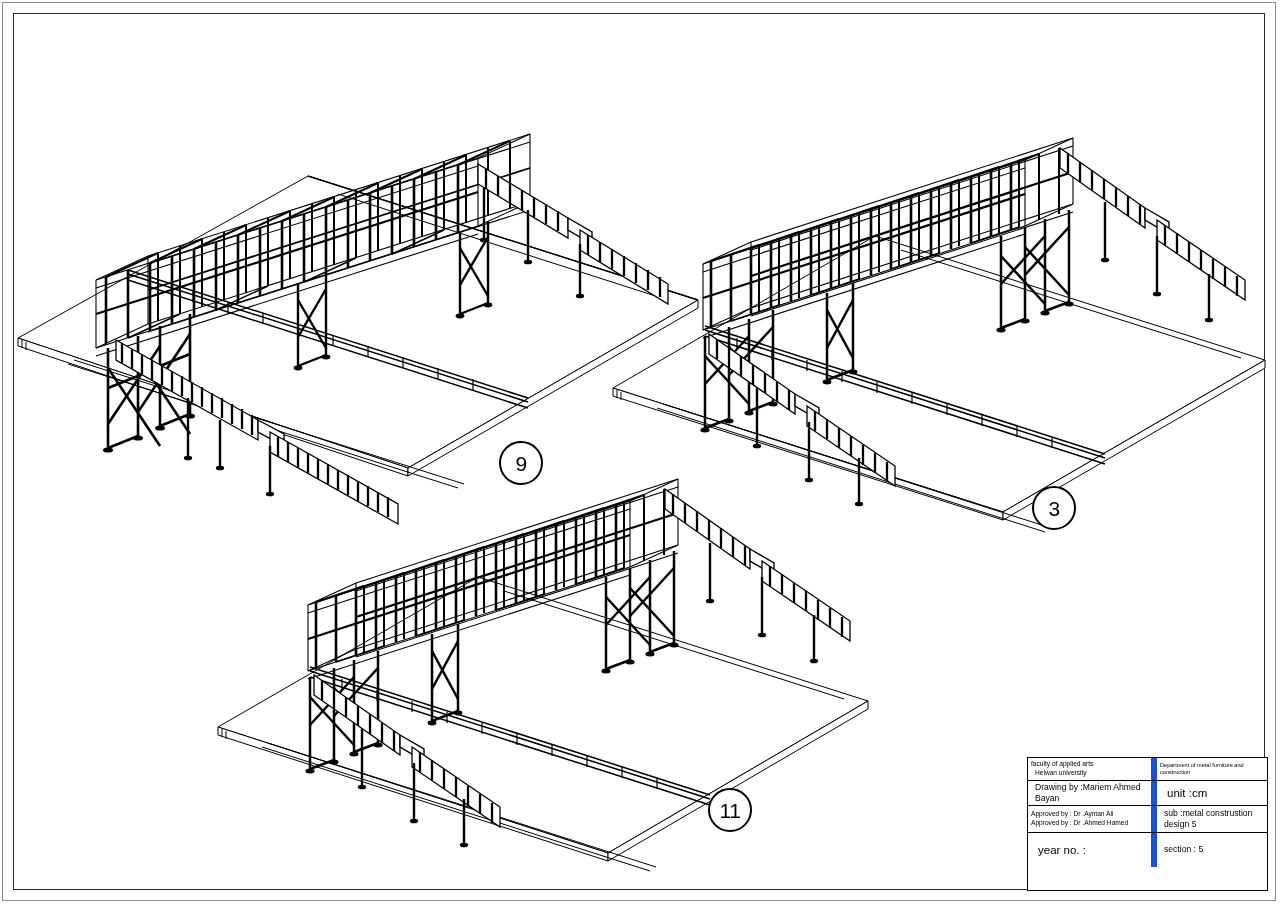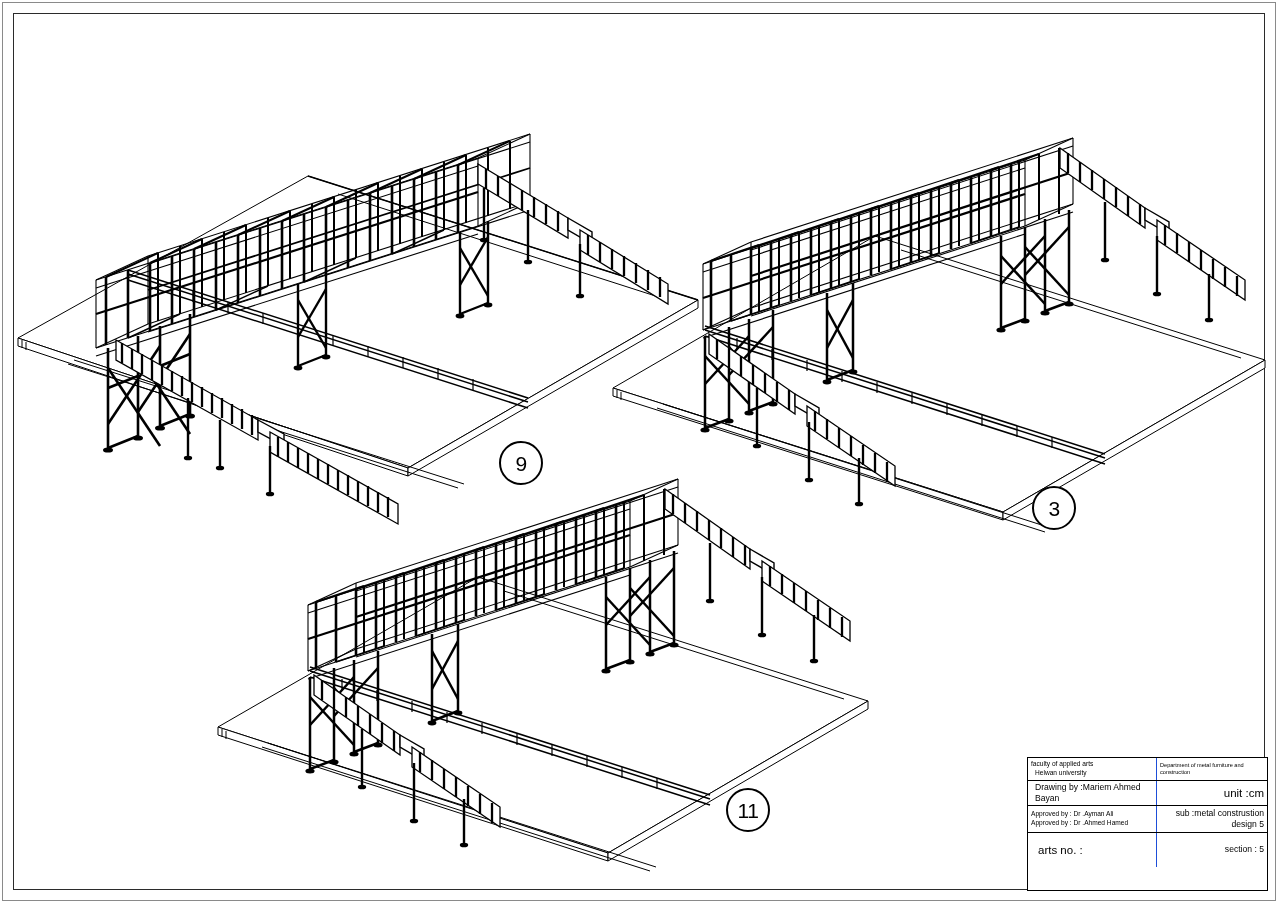--- a/index.html
+++ b/index.html
@@ -23,22 +23,22 @@
       font-size:21px;line-height:1;background:#fff;letter-spacing:-0.5px;}
 
   
   #titleblock{position:absolute;left:1027px;top:757px;width:241px;height:134px;
       border:1.4px solid #000;box-sizing:border-box;background:#fff;
       display:flex;flex-direction:column;}
   .tb-row{display:flex;flex:0 0 auto;border-bottom:1px solid #000;box-sizing:border-box;}
   .tb-row:last-child{border-bottom:none;}
   .tb-cell{box-sizing:border-box;padding:2px 3px;display:flex;flex-direction:column;
       justify-content:center;overflow:hidden;}
-  .tb-left{width:129px;border-right:1px solid #1d4ed8;}
-  .tb-right{width:110px;align-items:flex-end;}
+  .tb-left{width:129px;border-right:6px solid #1d4ed8;}
+  .tb-right{width:110px;}
   .t-xs{font-size:5.6px;line-height:1.28;}
   .t-sm{font-size:6.6px;line-height:1.3;}
   .t-md{font-size:8.6px;line-height:1.3;}
   .t-lg{font-size:11.5px;line-height:1.25;}
   .pad-l{padding-left:7px;}
   .pad-l2{padding-left:10px;}
   .r1{height:23px;} .r2{height:25px;} .r3{height:27px;} .r4{height:23px;} .r5{height:34px;}
 </style>
 </head>
 <body>
@@ -792,21 +792,21 @@
         <path d="M 264 364 L 264 408"></path>
       </g>
       <g fill="#000">
         <ellipse cx="162" cy="352" rx="4.2" ry="2.3"></ellipse>
         <ellipse cx="214" cy="386" rx="4.2" ry="2.3"></ellipse>
         <ellipse cx="264" cy="410" rx="4.2" ry="2.3"></ellipse>
       </g>
     </svg>
   </div>
 
-  <div class="balloon" style="left:726px;top:788px;">11</div>
+  <div class="balloon" style="left:708px;top:788px;">11</div>
 
   <div id="titleblock">
 
     <div class="tb-row r1">
       <div class="tb-cell tb-left t-sm">
         <span>faculty of applied arts</span>
         <span style="padding-left:4px">Helwan university</span>
       </div>
       <div class="tb-cell tb-right t-xs">
         <span>Department of metal furniture and construction</span>
@@ -830,21 +830,21 @@
       </div>
       <div class="tb-cell tb-right t-md pad-l">
         <span>sub :metal construstion</span>
         <span>design 5</span>
       </div>
     </div>
 
 
     <div class="tb-row r5">
       <div class="tb-cell tb-left t-lg pad-l2">
-        <span>arts no. :</span>
+        <span>year no. :</span>
       </div>
       <div class="tb-cell tb-right t-md pad-l">
         <span>section : 5</span>
       </div>
     </div>
 
   </div>
 
 </div>
 

